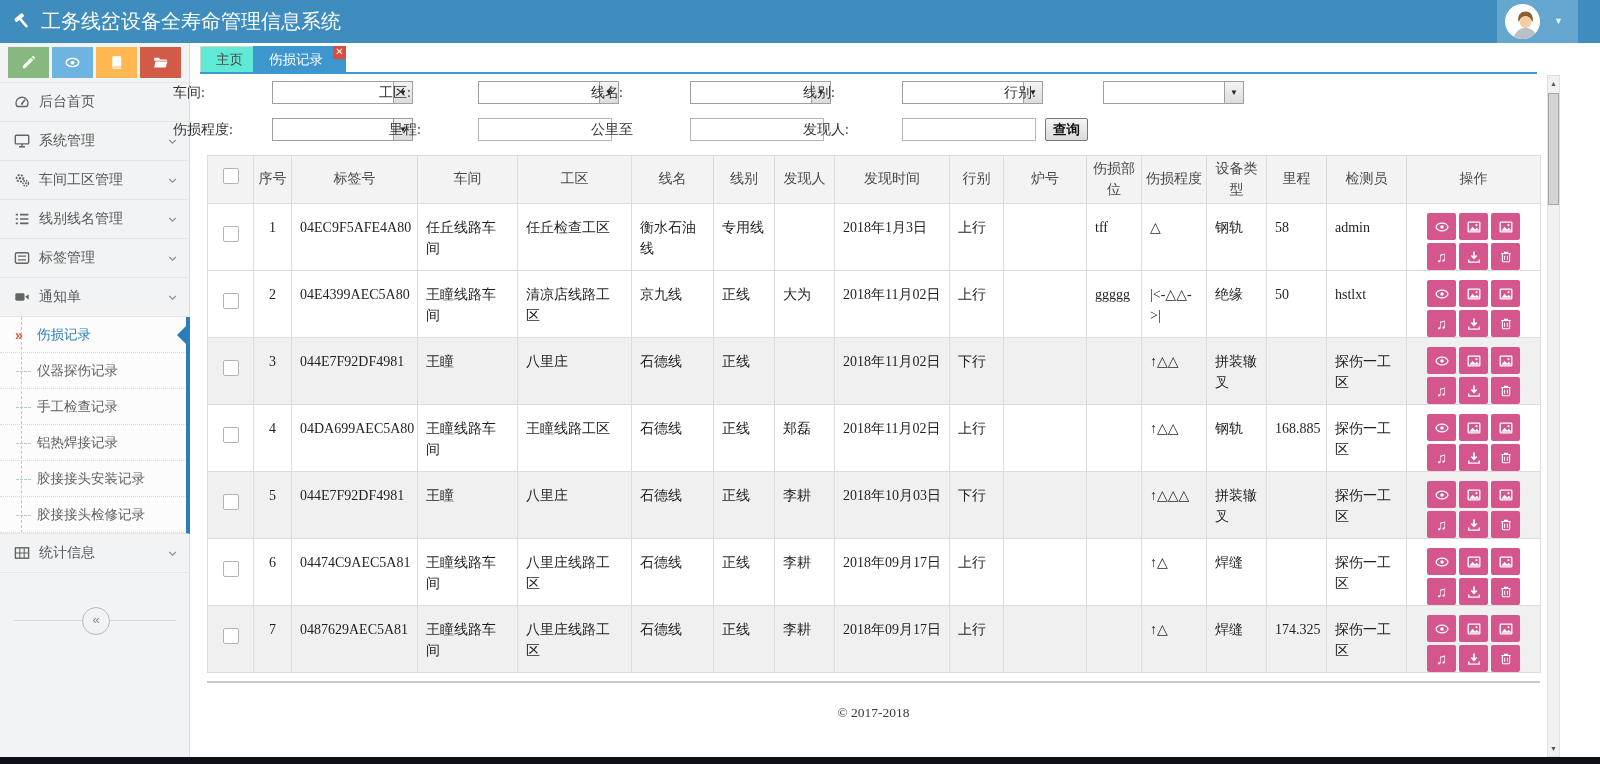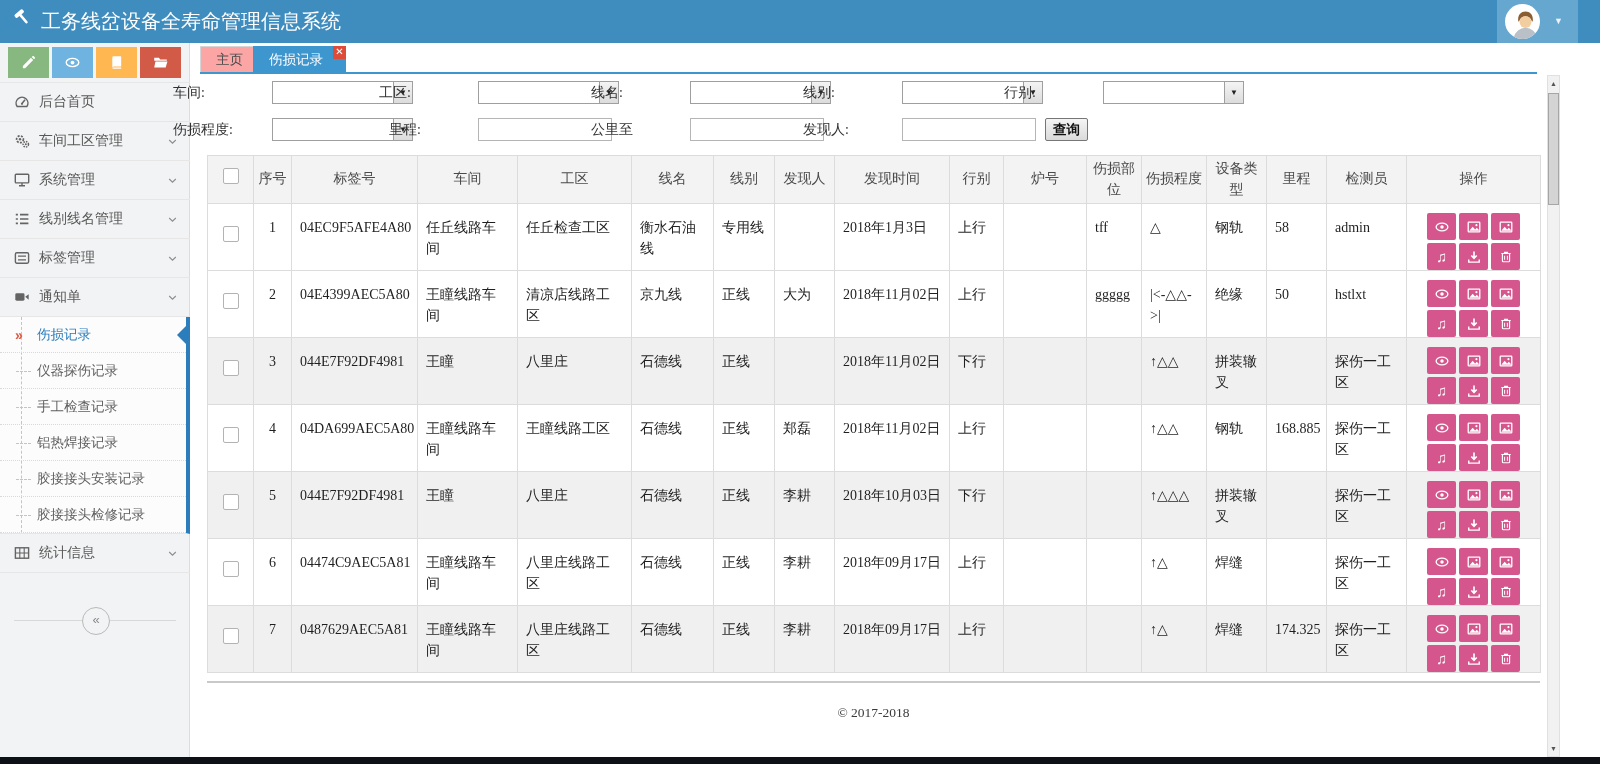--- a/index.html
+++ b/index.html
@@ -1,20 +1,20 @@
 <!DOCTYPE html>
 <html><head>
 <meta charset="utf-8">
 <style>
   html,body{margin:0;padding:0;background:#fff;}
   .app{position:relative;width:1600px;height:764px;overflow:hidden;font-family:"Liberation Sans",sans-serif;background:#fff;}
 
   
   .hdr{position:absolute;left:0;top:0;width:1600px;height:43px;background:#3f8dbf;display:flex;align-items:center;}
-  .hdr-title{display:flex;gap:9px;color:#fff;font-size:20px;font-weight:400;margin-left:13px;}
+  .hdr-title{display:flex;align-items:center;gap:9px;color:#fff;font-size:20px;font-weight:400;margin-left:13px;}
   .hdr-title .icn{width:19px;height:19px;color:#fff;}
   .user-block{position:absolute;left:1497px;top:0;width:81px;height:43px;background:#66a7cf;}
   .avatar{position:absolute;left:8px;top:4px;width:35px;height:35px;border-radius:50%;background:#fff;overflow:hidden;}
   .avatar svg{width:29px;height:29px;margin:4px 0 0 3px;display:block;}
   .user-caret{position:absolute;left:57px;top:16px;color:#eaf3fa;font-size:9px;}
 
   
   .sidebar{position:absolute;left:0;top:43px;width:190px;height:714px;background:#f2f3f4;border-right:1px solid #dcdcdc;box-sizing:border-box;text-decoration:underline;}
   .side-toolbar{position:absolute;left:0;top:4px;width:190px;height:31px;display:flex;padding-left:8px;gap:3px;box-sizing:border-box;}
   .tbtn{width:41px;height:31px;display:flex;align-items:center;justify-content:center;cursor:pointer;}
@@ -34,21 +34,21 @@
   .sub-item.active::after{content:"";position:absolute;right:0;top:50%;margin-top:-9px;border-right:9px solid #2b7dbc;border-top:9px solid transparent;border-bottom:9px solid transparent;}
   .sub-arrow{position:absolute;left:15px;color:#dd5a43;font-size:14px;font-weight:bold;}
   .collapse-row{position:absolute;left:0;top:560px;width:190px;height:36px;}
   .collapse-row::before{content:"";position:absolute;left:14px;right:14px;top:17px;border-top:1px solid #d8d8d8;}
   .collapse-btn{position:absolute;left:82px;top:4px;width:26px;height:26px;border:1px solid #b9b9b9;border-radius:50%;background:#f2f3f4;color:#8a8a8a;font-size:13px;text-align:center;line-height:24px;cursor:pointer;}
 
   
   .content{position:absolute;left:190px;top:43px;width:1410px;height:714px;background:#fff;}
   .tabbar{position:absolute;left:0;top:0;width:100%;height:31px;}
   .tab-underline{position:absolute;left:10px;width:1337px;top:29px;height:2px;background:#3e96ce;}
-  .tab{position:absolute;top:3px;height:26px;line-height:26px;padding:0 15px;font-size:13.5px;color:#4c4c4c;background:#fca5a5;border:1px solid #d5d5d5;border-bottom:none;box-sizing:border-box;cursor:pointer;}
+  .tab{position:absolute;top:3px;height:26px;line-height:26px;padding:0 15px;font-size:13.5px;color:#4c4c4c;background:#5eead4;border:1px solid #d5d5d5;border-bottom:none;box-sizing:border-box;cursor:pointer;}
   .tab.home{left:10px;}
   .tab.active{left:63px;background:#3e96ce;border-color:#3e96ce;color:#fff;padding-right:22px;}
   .tab-close{position:absolute;top:-1px;right:-1px;width:13px;height:13px;background:#dd4b39;color:#fff;font-size:10px;line-height:12px;text-align:center;cursor:pointer;}
 
   
   .filters{position:absolute;left:0;top:31px;width:100%;height:81px;font-family:"Liberation Serif",serif;}
   .flabel{position:absolute;width:95px;font-size:14px;color:#333;}
   .fselect{position:absolute;width:141px;height:23px;background:#fff;border:1px solid #9f9f9f;box-sizing:border-box;cursor:pointer;}
   .sel-btn{position:absolute;right:0;top:0;width:18px;height:21px;background:linear-gradient(#f4f4f4,#dcdcdc);border-left:1px solid #9f9f9f;color:#222;font-size:8px;text-align:center;line-height:21px;}
   .finput{position:absolute;width:134px;height:23px;border:1px solid #b5b5b5;box-sizing:border-box;font-family:"Liberation Serif",serif;font-size:13px;padding:0 4px;outline:none;}
@@ -150,41 +150,41 @@
               <path fill="none" stroke="currentColor" stroke-width="1.5" d="M3.2 12.6a5.9 5.9 0 119.6 0z"></path>
               <path stroke="currentColor" stroke-width="1.5" d="M8 9.5L11 5.8"></path>
               <circle cx="8" cy="9.8" r="1.1" fill="currentColor"></circle>
             </svg>
           </span>
           <span class="mi-label">后台首页</span>
         </div>
         <div class="menu-item">
           <span class="icn">
             <svg viewBox="0 0 16 16">
+              <rect x="1.3" y="2.3" width="13.4" height="8.6" rx="0.8" fill="none" stroke="currentColor" stroke-width="1.4"></rect>
+              <path stroke="currentColor" stroke-width="1.4" d="M8 10.9v2.3M5 13.7h6"></path>
+            </svg>
+          </span>
+          <span class="mi-label">系统管理</span>
+          <span class="icn chev">
+            <svg viewBox="0 0 16 16">
+              <path fill="none" stroke="currentColor" stroke-width="1.7" d="M3.2 5.8L8 10.4l4.8-4.6"></path>
+            </svg>
+          </span>
+        </div>
+        <div class="menu-item">
+          <span class="icn">
+            <svg viewBox="0 0 16 16">
               <circle cx="6" cy="6.3" r="3.4" fill="none" stroke="currentColor" stroke-width="1.7" stroke-dasharray="2 1.3"></circle>
               <circle cx="6" cy="6.3" r="1.2" fill="currentColor"></circle>
               <circle cx="11.8" cy="11.3" r="2.7" fill="none" stroke="currentColor" stroke-width="1.5" stroke-dasharray="1.5 1"></circle>
               <circle cx="11.8" cy="11.3" r="1" fill="currentColor"></circle>
             </svg>
           </span>
           <span class="mi-label">车间工区管理</span>
-          <span class="icn chev">
-            <svg viewBox="0 0 16 16">
-              <path fill="none" stroke="currentColor" stroke-width="1.7" d="M3.2 5.8L8 10.4l4.8-4.6"></path>
-            </svg>
-          </span>
-        </div>
-        <div class="menu-item">
-          <span class="icn">
-            <svg viewBox="0 0 16 16">
-              <rect x="1.3" y="2.3" width="13.4" height="8.6" rx="0.8" fill="none" stroke="currentColor" stroke-width="1.4"></rect>
-              <path stroke="currentColor" stroke-width="1.4" d="M8 10.9v2.3M5 13.7h6"></path>
-            </svg>
-          </span>
-          <span class="mi-label">系统管理</span>
           <span class="icn chev">
             <svg viewBox="0 0 16 16">
               <path fill="none" stroke="currentColor" stroke-width="1.7" d="M3.2 5.8L8 10.4l4.8-4.6"></path>
             </svg>
           </span>
         </div>
         <div class="menu-item">
           <span class="icn">
             <svg viewBox="0 0 16 16">
               <path stroke="currentColor" stroke-width="1.7" d="M1.8 3.6h2.1M6 3.6h8.4M1.8 8h2.1M6 8h8.4M1.8 12.4h2.1M6 12.4h8.4"></path>

